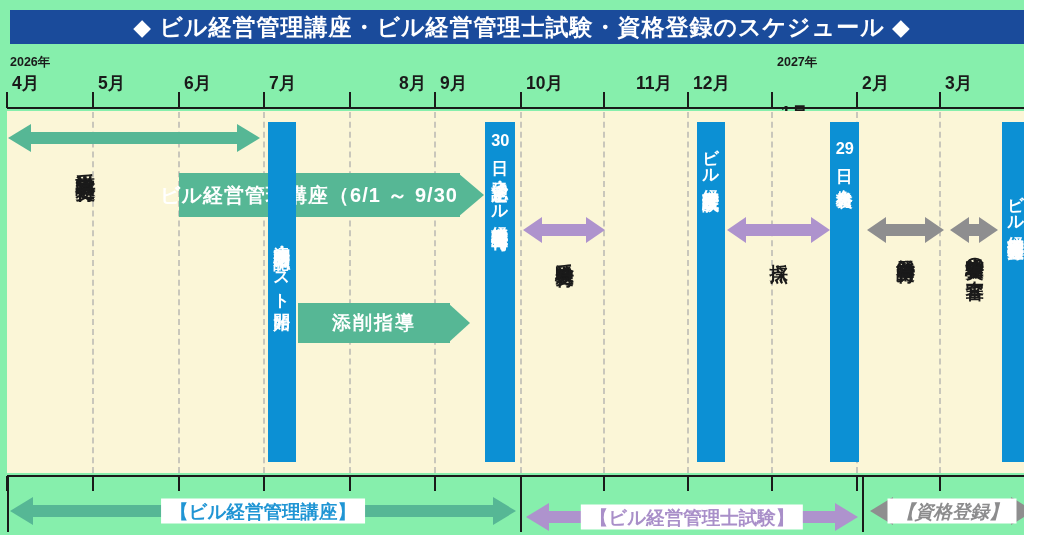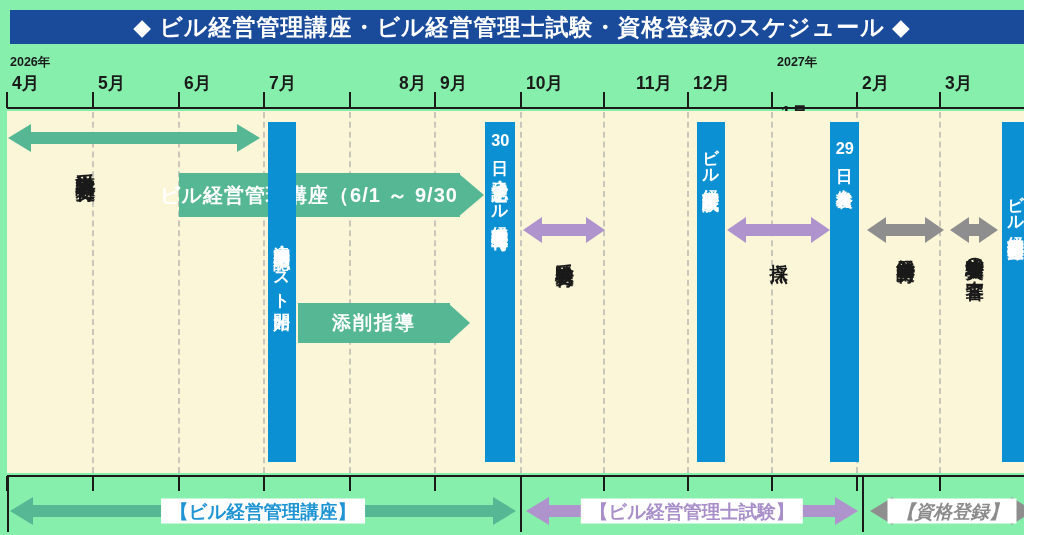--- a/index.html
+++ b/index.html
@@ -172,21 +172,21 @@
   <div class="sep" style="left:520px;"></div>
   <div class="sep" style="left:862px;"></div>
   <div class="sep" style="left:1036px;"></div>
 
   <div class="phase darrow sz28" style="left:10px;width:506px;--ac:#56b795;">
     <span class="hl"></span>
     <span class="abody"></span>
     <span class="hr"></span>
     <span class="plabel pl-green">【ビル経営管理講座】</span>
   </div>
-  <div class="phase darrow sz28" style="left:526px;width:332px;--ac:#ae93cd;">
+  <div class="phase darrow sz28" style="left:526px;width:332px;margin-top:6px;--ac:#ae93cd;">
     <span class="hl"></span>
     <span class="abody"></span>
     <span class="hr"></span>
     <span class="plabel pl-purple">【ビル経営管理士試験】</span>
   </div>
   <div class="phase darrow sz28" style="left:870px;width:164px;--ac:#8e8e8f;">
     <span class="hl"></span>
     <span class="abody"></span>
     <span class="hr"></span>
     <span class="plabel pl-gray">【資格登録】</span>

